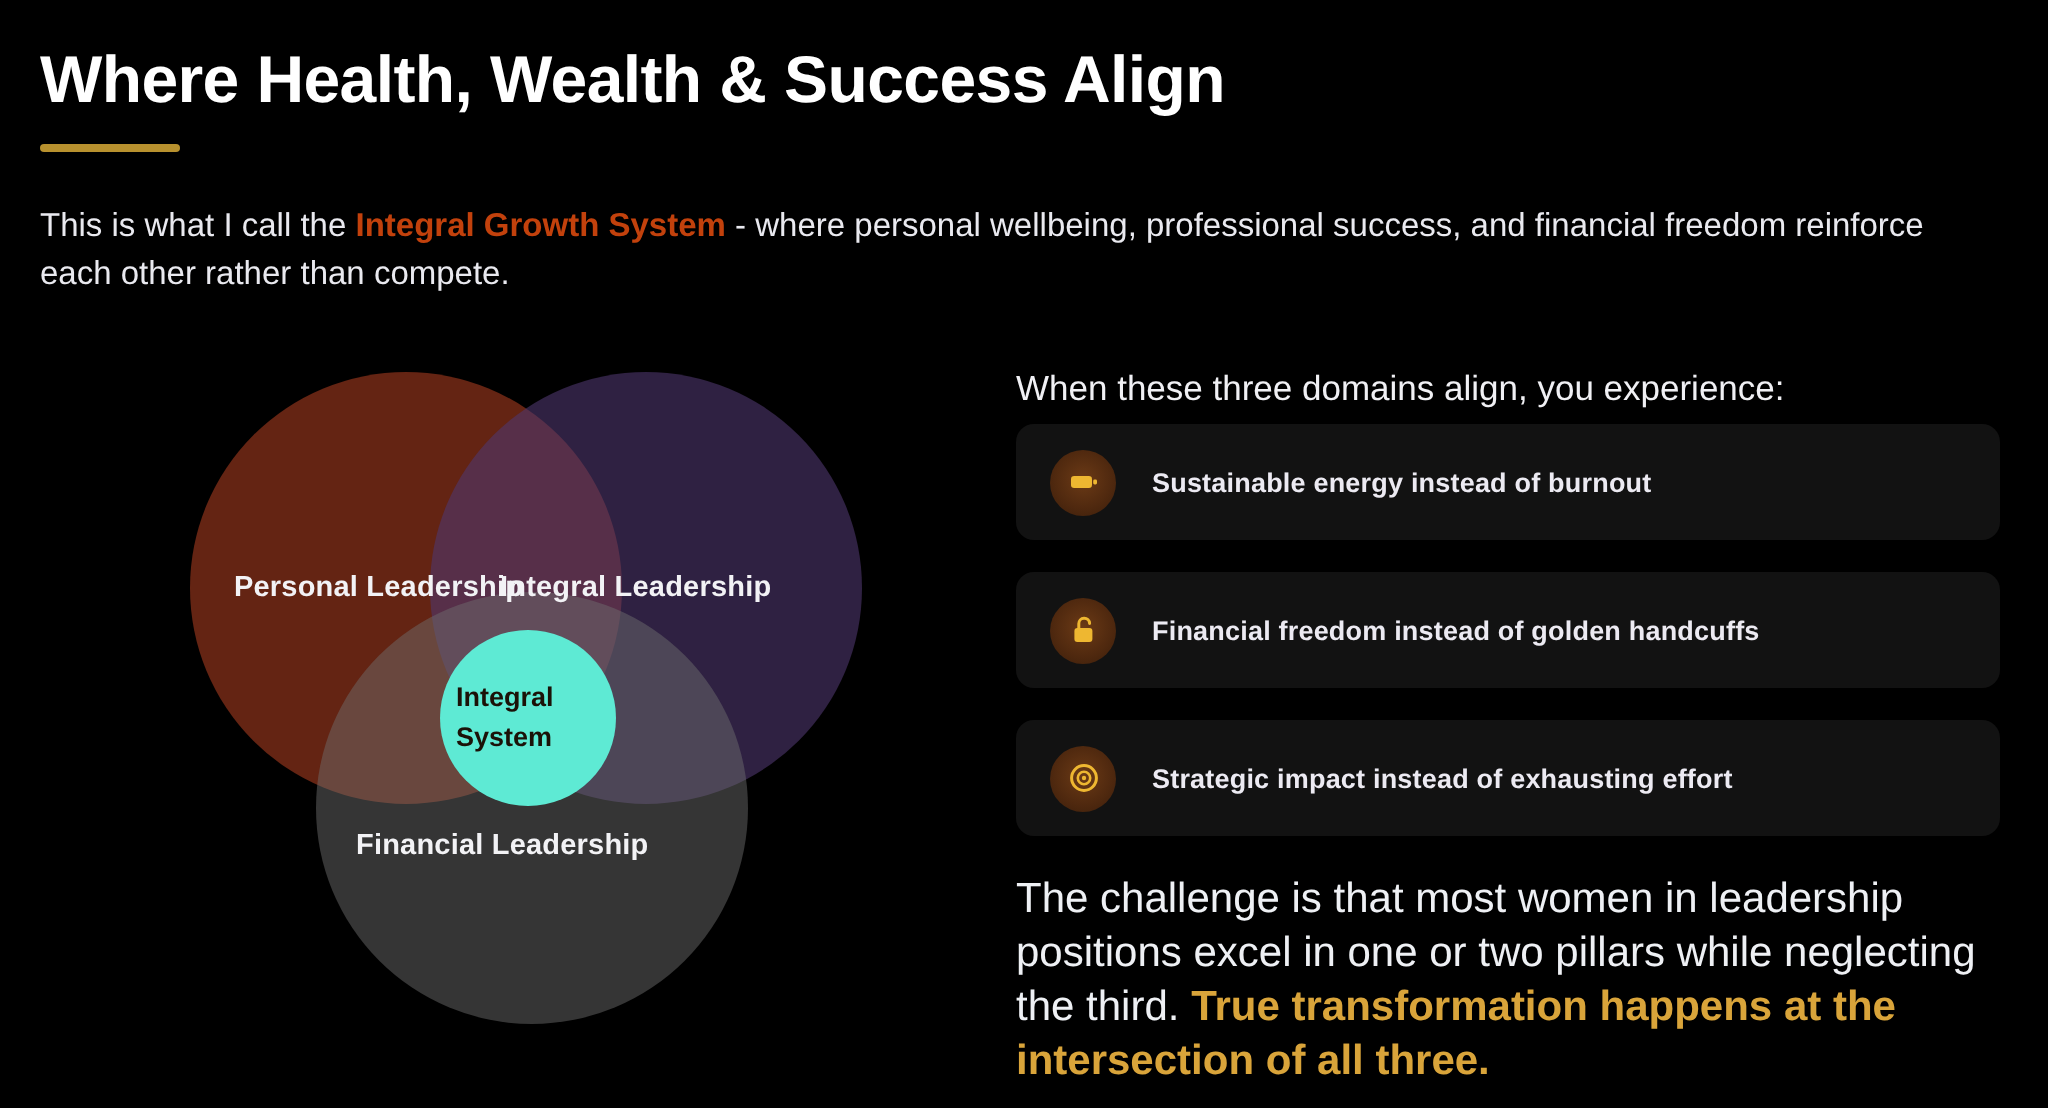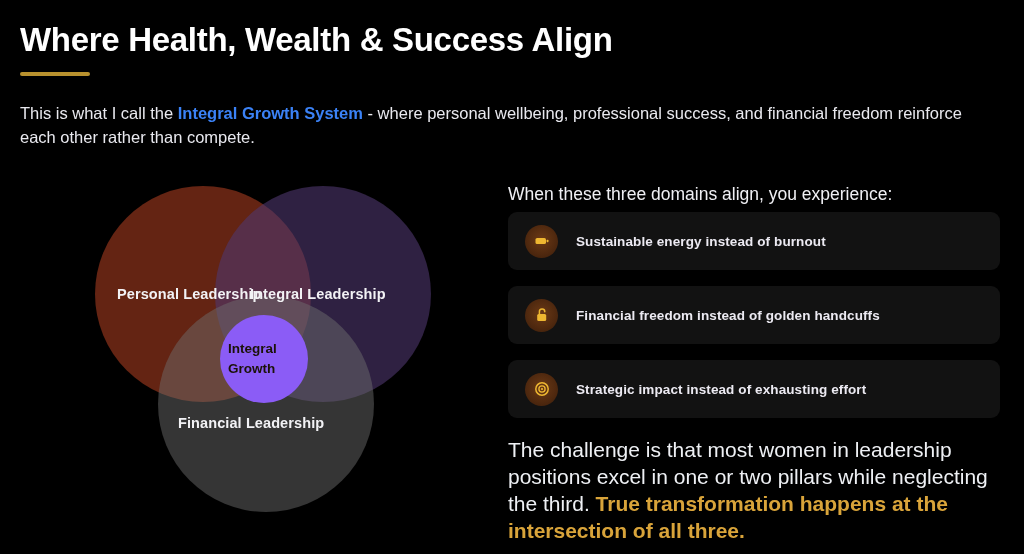--- a/index.html
+++ b/index.html
@@ -55,21 +55,21 @@
     left: 20px;
     top: 101px;
     width: 965px;
     font-size: 16.5px;
     line-height: 24px;
     color: #e9e9ef;
     font-weight: 400;
   }
 
   .intro-paragraph .highlight {
-    color: #3b82f6;
+    color: #c2410c;
     font-weight: 600;
   }
 
   
   .venn-wrap {
     position: absolute;
     left: 60px;
     top: 176px;
     width: 420px;
     height: 380px;
@@ -132,21 +132,21 @@
     top: 239px;
   }
 
   .venn-center {
     position: absolute;
     left: 160px;
     top: 139px;
     width: 88px;
     height: 88px;
     border-radius: 50%;
-    background: #8b5cf6;
+    background: #5eead4;
     display: flex;
     flex-direction: column;
     align-items: center;
     justify-content: center;
   }
 
   .venn-center span {
     display: block;
     font-size: 13.5px;
     font-weight: 600;
@@ -234,21 +234,21 @@
   <p class="intro-paragraph"><span>This is what I call the </span><span class="highlight">Integral Growth System</span><span> - where personal wellbeing, professional success, and financial freedom reinforce each other rather than compete.</span></p>
 
   <div class="venn-wrap">
     <div class="venn-stage">
       <div class="venn-circle personal"></div>
       <div class="venn-circle business"></div>
       <div class="venn-circle financial"></div>
 
       <div class="venn-center">
         <span>Integral</span>
-        <span>Growth</span>
+        <span>System</span>
       </div>
 
       <div class="venn-label personal">Personal Leadership</div>
       <div class="venn-label business">Integral Leadership</div>
       <div class="venn-label financial">Financial Leadership</div>
     </div>
   </div>
 
   <div class="right-col">
     <div class="right-heading">When these three domains align, you experience:</div>

